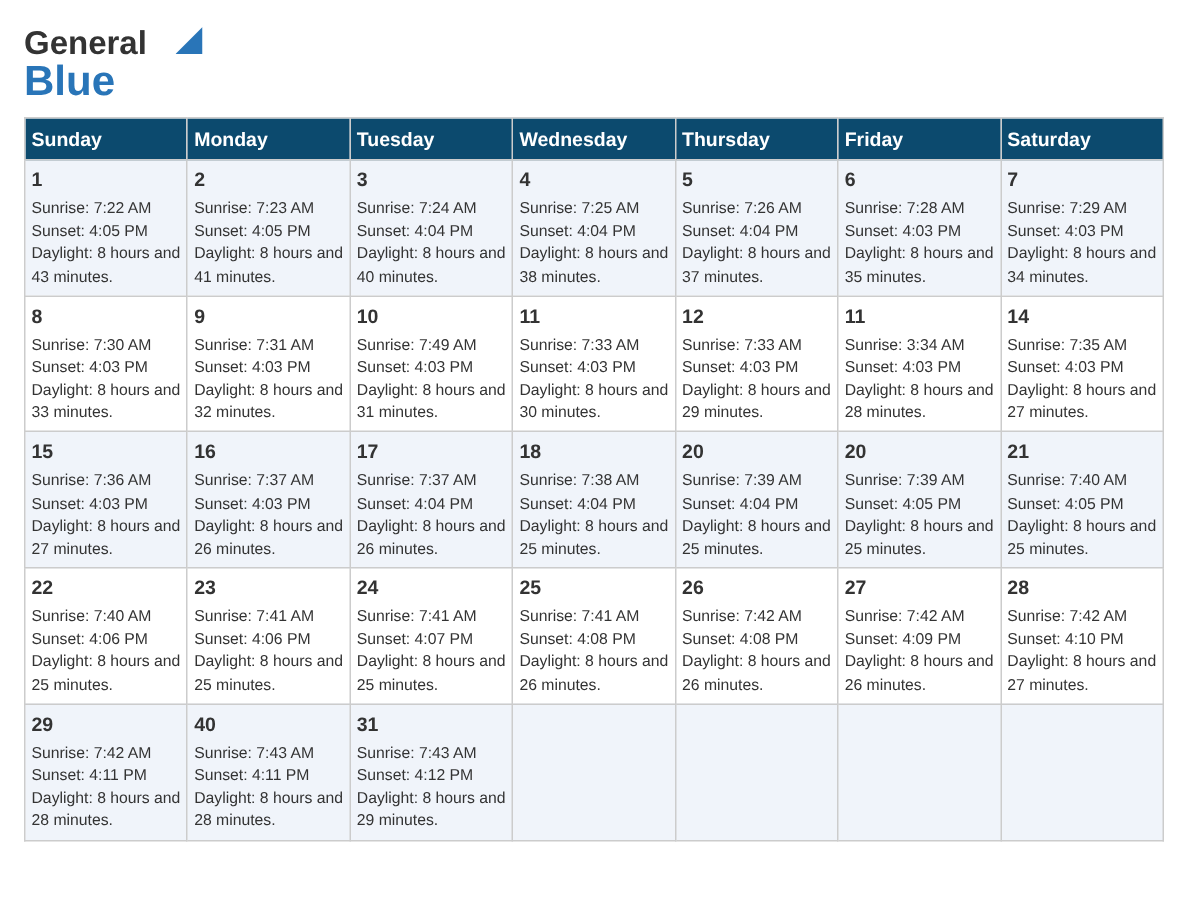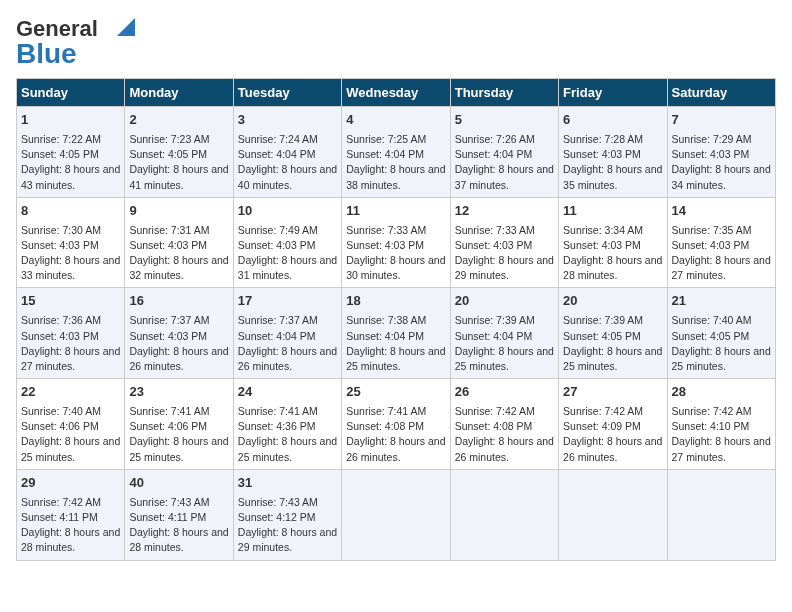--- a/index.html
+++ b/index.html
@@ -132,21 +132,21 @@
         <td><span class="day-num">16</span><span>Sunrise: 7:37 AM</span><br><span>Sunset: 4:03 PM</span><br><span>Daylight: 8 hours and 26 minutes.</span></td>
         <td><span class="day-num">17</span><span>Sunrise: 7:37 AM</span><br><span>Sunset: 4:04 PM</span><br><span>Daylight: 8 hours and 26 minutes.</span></td>
         <td><span class="day-num">18</span><span>Sunrise: 7:38 AM</span><br><span>Sunset: 4:04 PM</span><br><span>Daylight: 8 hours and 25 minutes.</span></td>
         <td><span class="day-num">20</span><span>Sunrise: 7:39 AM</span><br><span>Sunset: 4:04 PM</span><br><span>Daylight: 8 hours and 25 minutes.</span></td>
         <td><span class="day-num">20</span><span>Sunrise: 7:39 AM</span><br><span>Sunset: 4:05 PM</span><br><span>Daylight: 8 hours and 25 minutes.</span></td>
         <td><span class="day-num">21</span><span>Sunrise: 7:40 AM</span><br><span>Sunset: 4:05 PM</span><br><span>Daylight: 8 hours and 25 minutes.</span></td>
       </tr>
       <tr>
         <td><span class="day-num">22</span><span>Sunrise: 7:40 AM</span><br><span>Sunset: 4:06 PM</span><br><span>Daylight: 8 hours and 25 minutes.</span></td>
         <td><span class="day-num">23</span><span>Sunrise: 7:41 AM</span><br><span>Sunset: 4:06 PM</span><br><span>Daylight: 8 hours and 25 minutes.</span></td>
-        <td><span class="day-num">24</span><span>Sunrise: 7:41 AM</span><br><span>Sunset: 4:36 PM</span><br><span>Daylight: 8 hours and 25 minutes.</span></td>
+        <td><span class="day-num">24</span><span>Sunrise: 7:41 AM</span><br><span>Sunset: 4:07 PM</span><br><span>Daylight: 8 hours and 25 minutes.</span></td>
         <td><span class="day-num">25</span><span>Sunrise: 7:41 AM</span><br><span>Sunset: 4:08 PM</span><br><span>Daylight: 8 hours and 26 minutes.</span></td>
         <td><span class="day-num">26</span><span>Sunrise: 7:42 AM</span><br><span>Sunset: 4:08 PM</span><br><span>Daylight: 8 hours and 26 minutes.</span></td>
         <td><span class="day-num">27</span><span>Sunrise: 7:42 AM</span><br><span>Sunset: 4:09 PM</span><br><span>Daylight: 8 hours and 26 minutes.</span></td>
         <td><span class="day-num">28</span><span>Sunrise: 7:42 AM</span><br><span>Sunset: 4:10 PM</span><br><span>Daylight: 8 hours and 27 minutes.</span></td>
       </tr>
       <tr>
         <td><span class="day-num">29</span><span>Sunrise: 7:42 AM</span><br><span>Sunset: 4:11 PM</span><br><span>Daylight: 8 hours and 28 minutes.</span></td>
         <td><span class="day-num">40</span><span>Sunrise: 7:43 AM</span><br><span>Sunset: 4:11 PM</span><br><span>Daylight: 8 hours and 28 minutes.</span></td>
         <td><span class="day-num">31</span><span>Sunrise: 7:43 AM</span><br><span>Sunset: 4:12 PM</span><br><span>Daylight: 8 hours and 29 minutes.</span></td>
         <td>&nbsp;</td>

